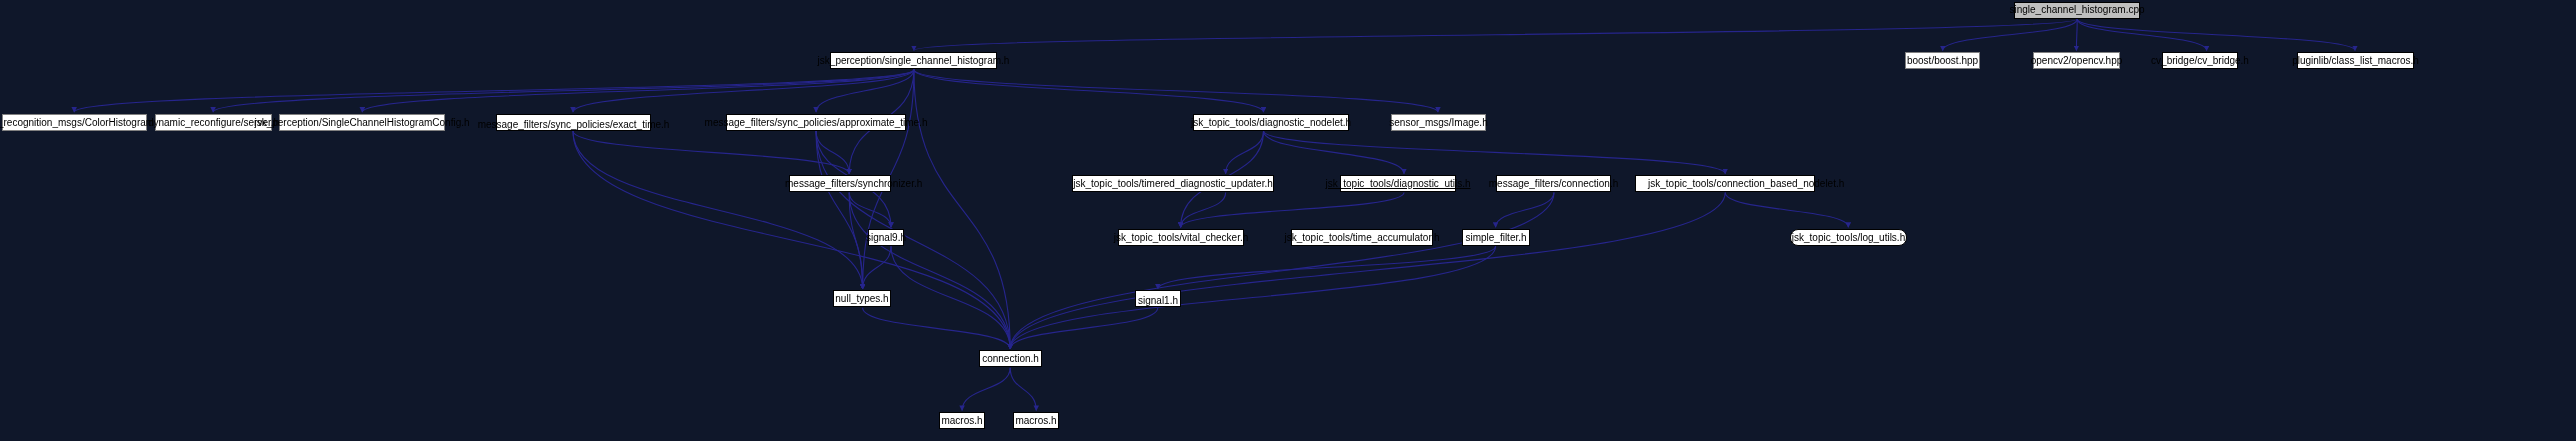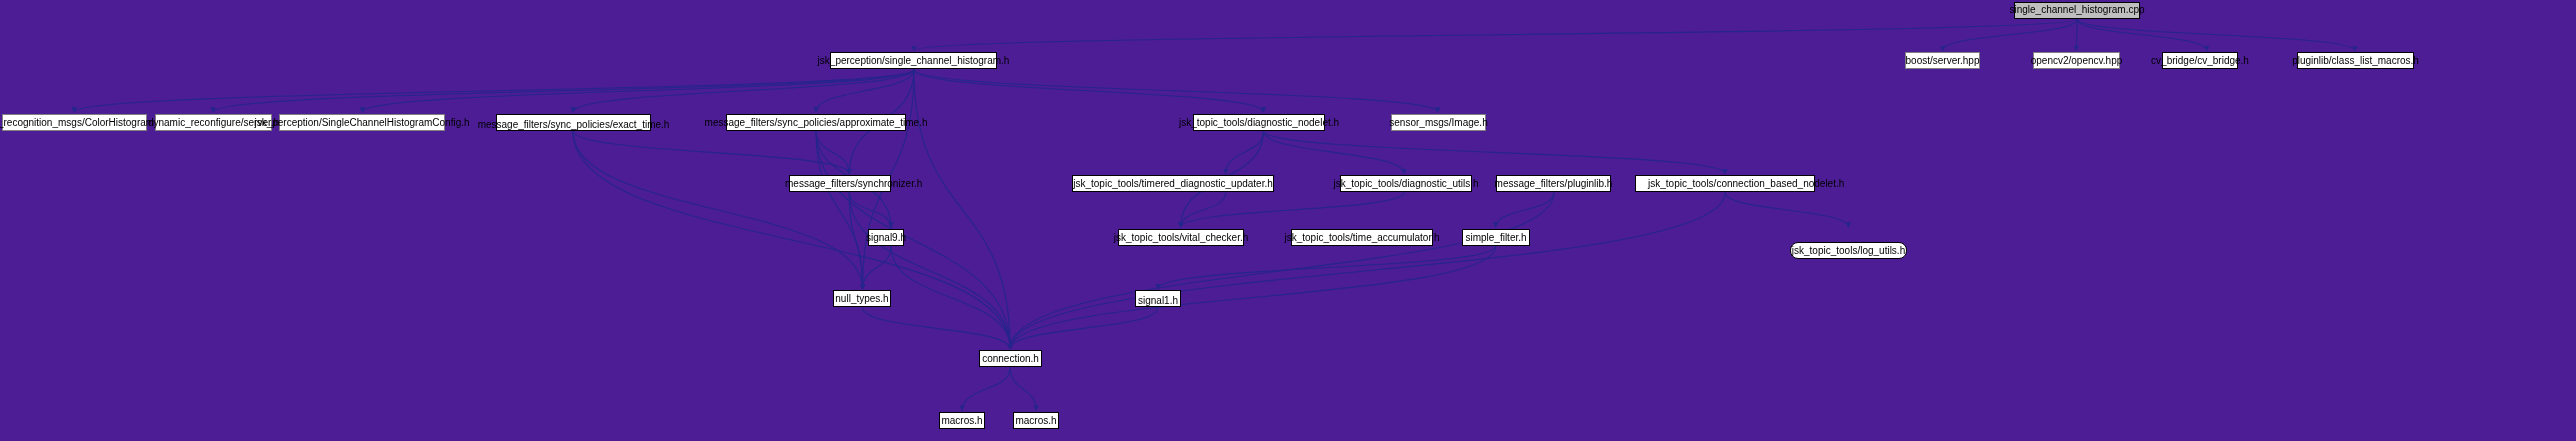--- a/index.html
+++ b/index.html
@@ -5,21 +5,21 @@
 <style>
   html, body {
     margin: 0;
     padding: 0;
     background: #ffffff;
   }
   #graph {
     position: relative;
     width: 2576px;
     height: 442px;
-    background: #4c1d95;
+    background: #0f172a;
     font-family: "Liberation Sans", sans-serif;
     overflow: hidden;
   }
   svg.edges {
     position: absolute;
     left: 0;
     top: 0;
     width: 2576px;
     height: 442px;
     pointer-events: none;
@@ -109,21 +109,21 @@
       </g>
   </svg>
   <div id="node-layer">
       <div class="node root" style="left: 2014px; top: 1.6px; width: 126px;">
         <span class="label">single_channel_histogram.cpp</span>
       </div>
       <div class="node solid" style="left: 830px; top: 52px; width: 167px;">
         <span class="label">jsk_perception/single_channel_histogram.h</span>
       </div>
       <div class="node " style="left: 1905px; top: 52px; width: 75px;">
-        <span class="label">boost/server.hpp</span>
+        <span class="label">boost/boost.hpp</span>
       </div>
       <div class="node " style="left: 2033px; top: 52px; width: 87px;">
         <span class="label">opencv2/opencv.hpp</span>
       </div>
       <div class="node solid" style="left: 2162px; top: 52px; width: 76px;">
         <span class="label">cv_bridge/cv_bridge.h</span>
       </div>
       <div class="node solid" style="left: 2297px; top: 52px; width: 117px;">
         <span class="label">pluginlib/class_list_macros.h</span>
       </div>
@@ -135,54 +135,54 @@
       </div>
       <div class="node " style="left: 279px; top: 114px; width: 166px;">
         <span class="label">jsk_perception/SingleChannelHistogramConfig.h</span>
       </div>
       <div class="node solid" style="left: 496px; top: 114px; width: 155px; align-items: flex-end;">
         <span class="label">message_filters/sync_policies/exact_time.h</span>
       </div>
       <div class="node solid" style="left: 726px; top: 114px; width: 180px;">
         <span class="label">message_filters/sync_policies/approximate_time.h</span>
       </div>
-      <div class="node solid" style="left: 1193px; top: 114px; width: 132px;">
+      <div class="node solid" style="left: 1193px; top: 114px; width: 156px;">
         <span class="label">jsk_topic_tools/diagnostic_nodelet.h</span>
       </div>
       <div class="node " style="left: 1391px; top: 114px; width: 95px;">
         <span class="label">sensor_msgs/Image.h</span>
       </div>
       <div class="node solid" style="left: 789px; top: 175px; width: 102px; padding-left: 32px;">
         <span class="label">message_filters/synchronizer.h</span>
       </div>
       <div class="node solid" style="left: 1072px; top: 175px; width: 202px;">
         <span class="label">jsk_topic_tools/timered_diagnostic_updater.h</span>
       </div>
-      <div class="node solid" style="left: 1340px; top: 175px; width: 132px;">
+      <div class="node solid" style="left: 1340px; top: 175px; width: 116px; text-decoration: underline;">
         <span class="label">jsk_topic_tools/diagnostic_utils.h</span>
       </div>
       <div class="node solid" style="left: 1496px; top: 175px; width: 115px;">
-        <span class="label">message_filters/pluginlib.h</span>
+        <span class="label">message_filters/connection.h</span>
       </div>
       <div class="node solid" style="left: 1635px; top: 175px; width: 180px; padding-left: 47px;">
         <span class="label">jsk_topic_tools/connection_based_nodelet.h</span>
       </div>
       <div class="node solid" style="left: 868px; top: 229px; width: 36px;">
         <span class="label">signal9.h</span>
       </div>
       <div class="node solid" style="left: 1118px; top: 229px; width: 126px; align-items: center;">
         <span class="label">jsk_topic_tools/vital_checker.h</span>
       </div>
       <div class="node solid" style="left: 1291px; top: 229px; width: 142px;">
         <span class="label">jsk_topic_tools/time_accumulator.h</span>
       </div>
       <div class="node solid" style="left: 1462px; top: 229px; width: 68px;">
         <span class="label">simple_filter.h</span>
       </div>
-      <div class="node solid" style="left: 1790px; top: 242px; width: 117px; border-radius: 8px;">
+      <div class="node solid" style="left: 1790px; top: 229px; width: 117px; border-radius: 8px;">
         <span class="label">jsk_topic_tools/log_utils.h</span>
       </div>
       <div class="node solid" style="left: 833px; top: 290px; width: 58px;">
         <span class="label">null_types.h</span>
       </div>
       <div class="node solid" style="left: 1135px; top: 290px; width: 46px; align-items: flex-end;">
         <span class="label">signal1.h</span>
       </div>
       <div class="node solid" style="left: 979px; top: 350px; width: 63px;">
         <span class="label">connection.h</span>

